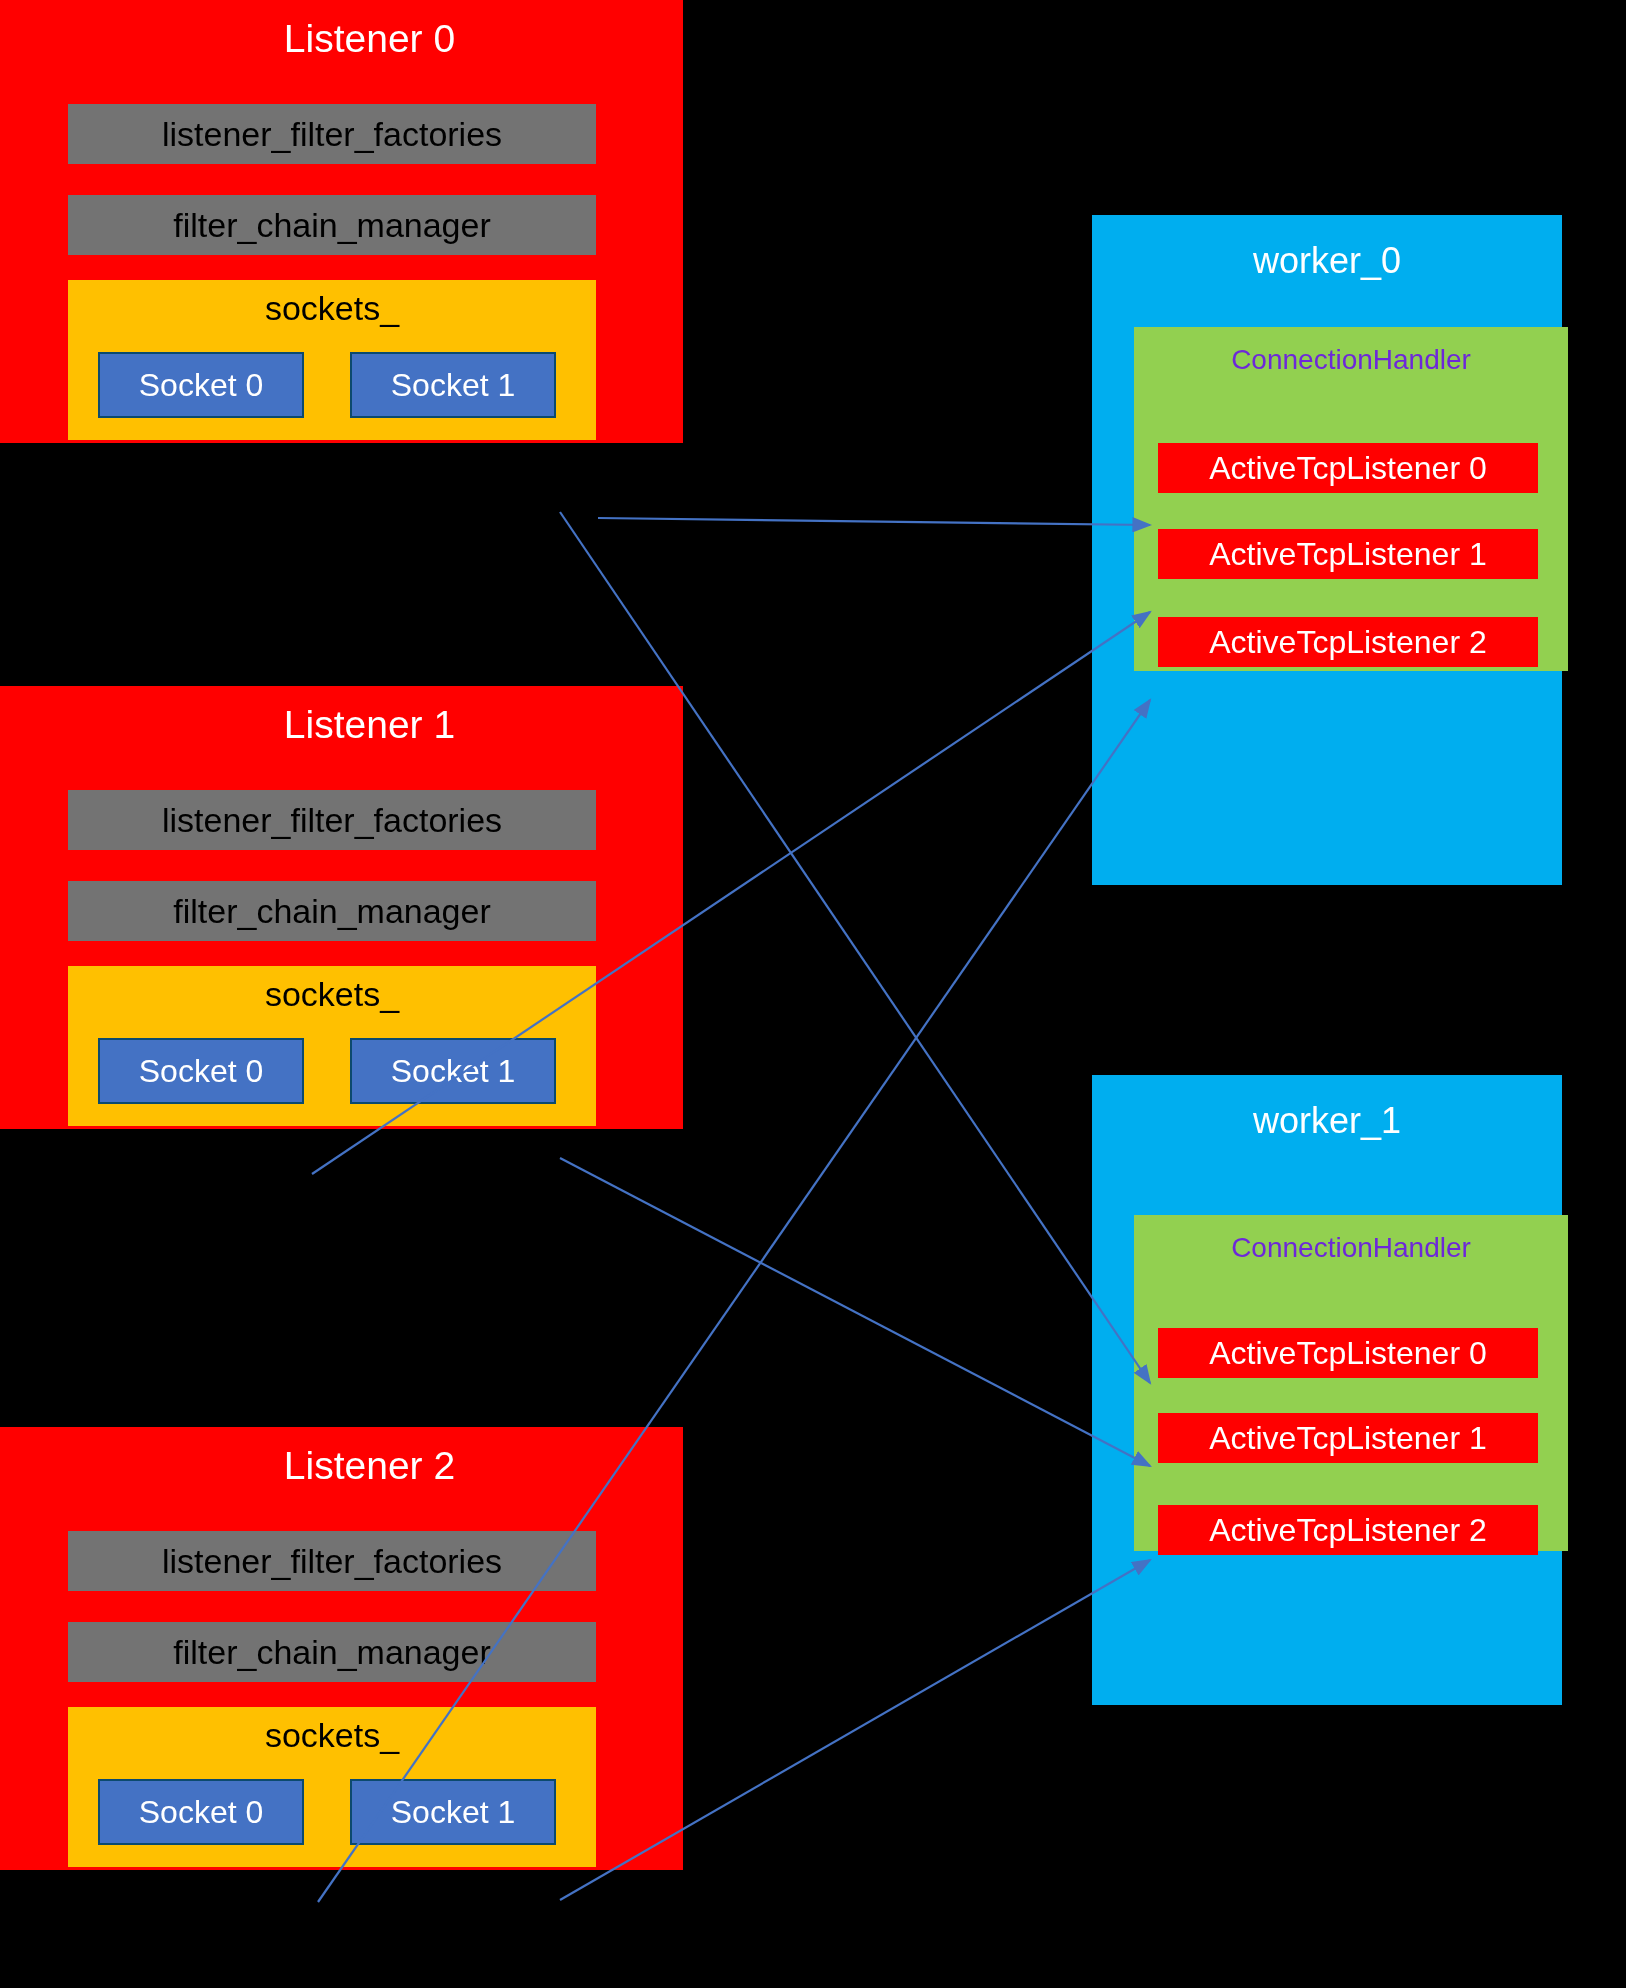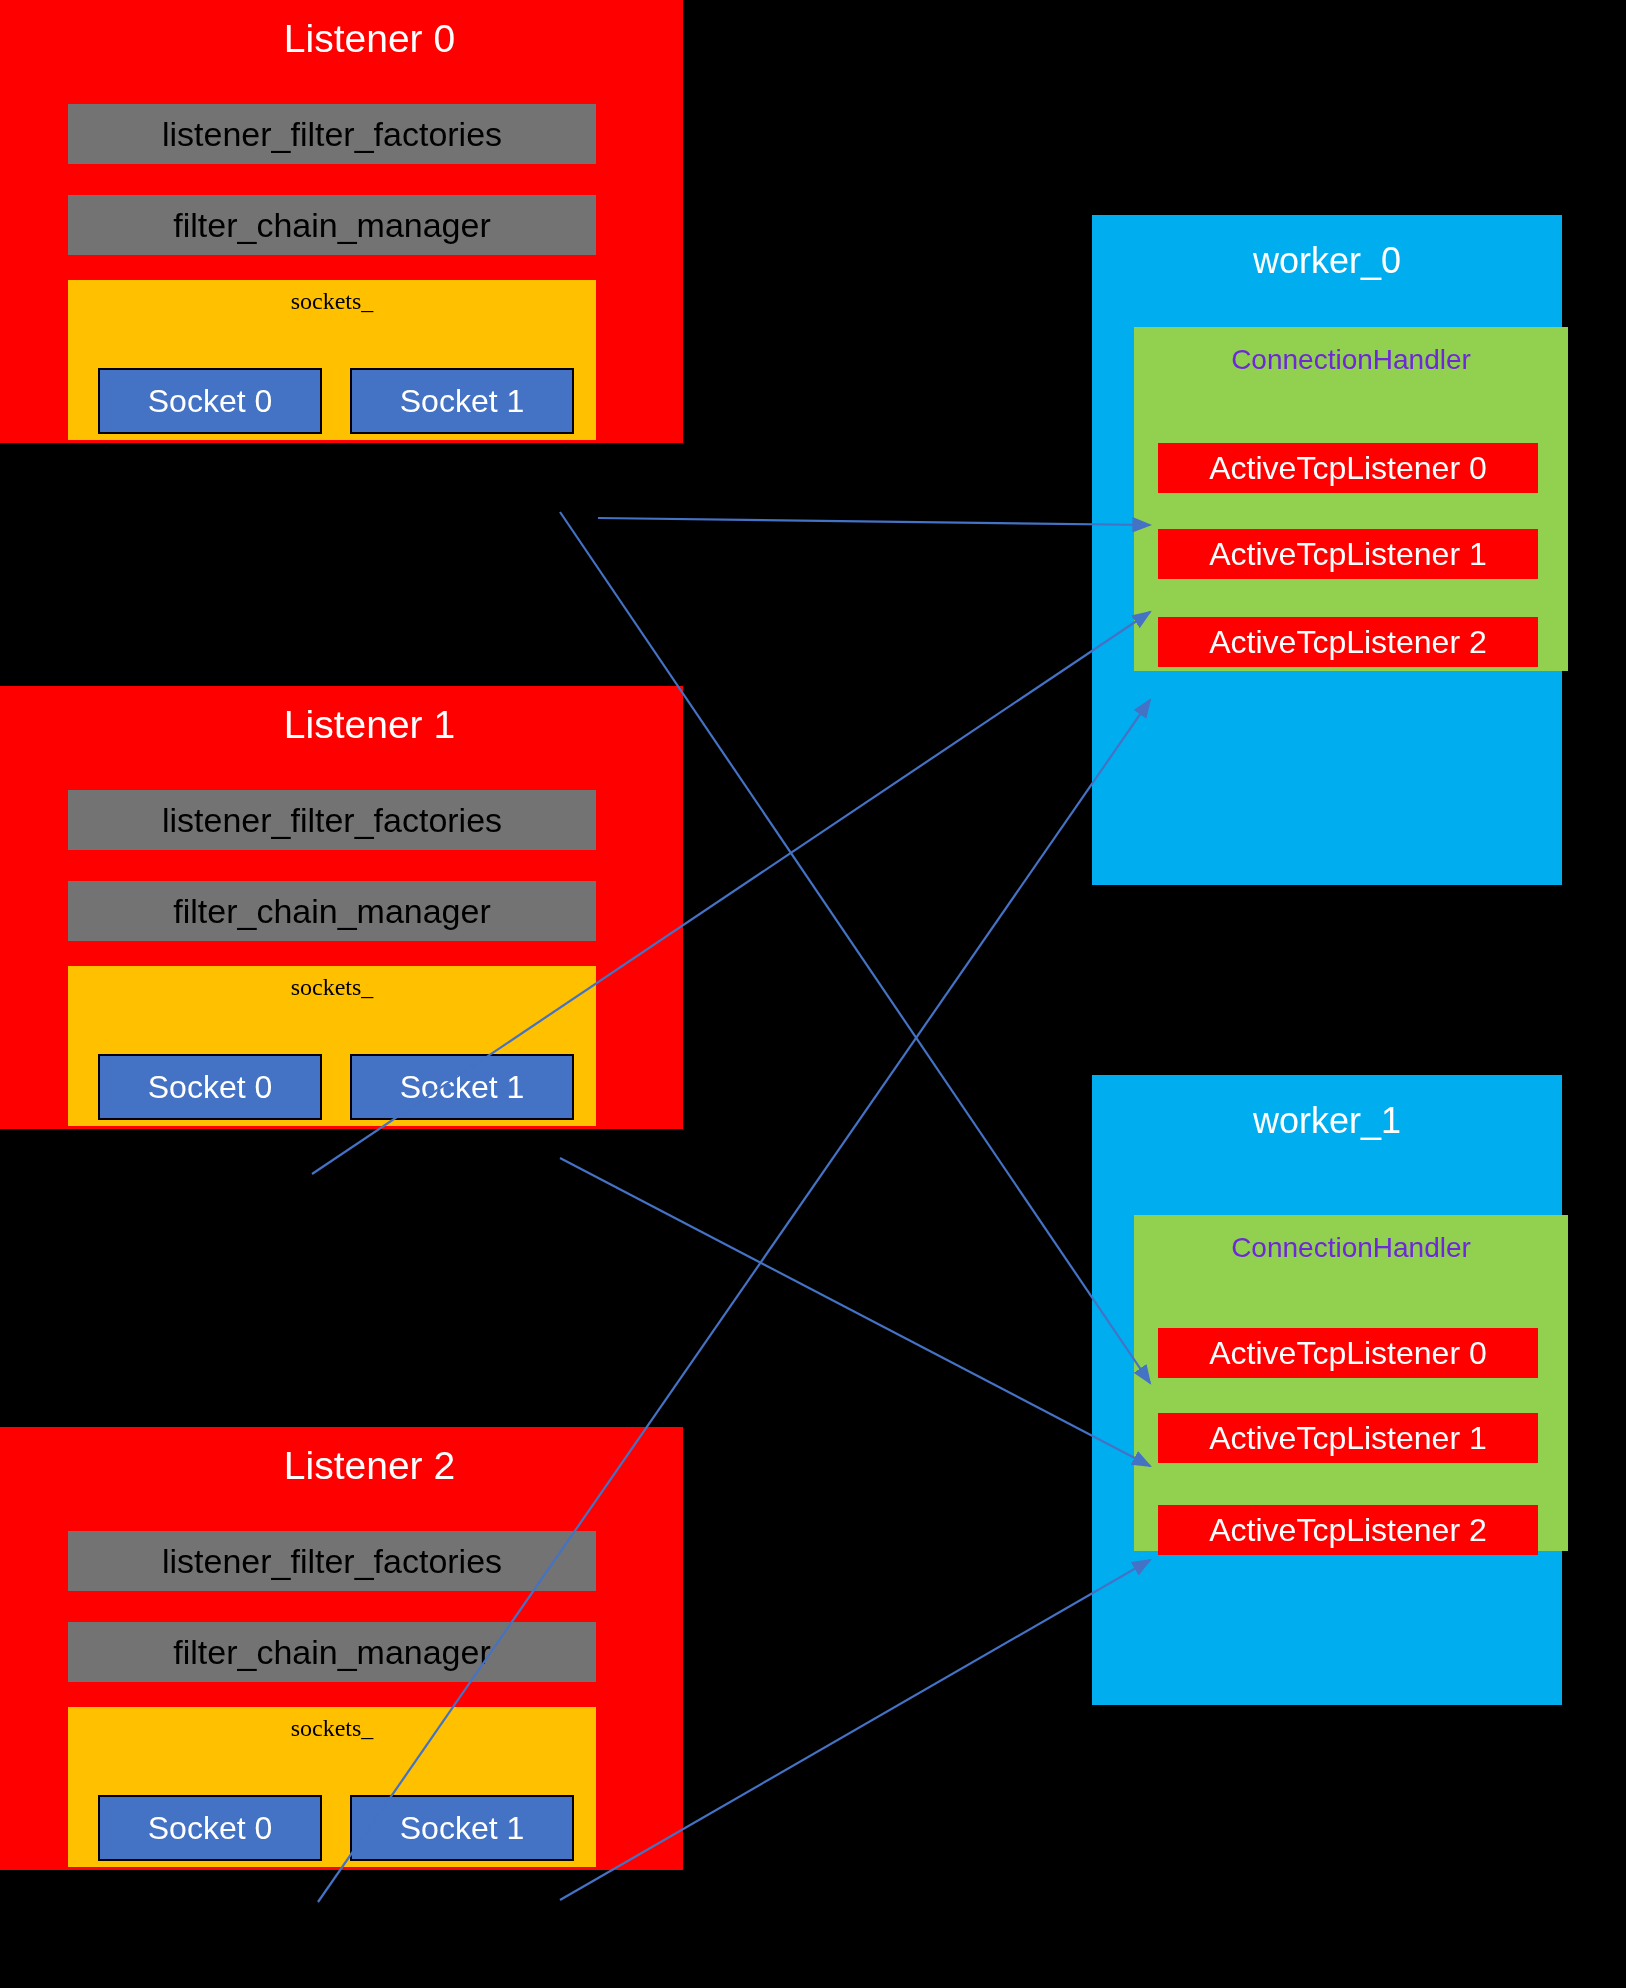--- a/index.html
+++ b/index.html
@@ -58,31 +58,30 @@
     width: 528px;
     height: 160px;
   }
   .sockets-title {
     position: absolute;
     top: 6px;
     left: 0;
     width: 100%;
     text-align: center;
     color: #000000;
-    font-size: 24px;
+    font-size: 34px;
     line-height: 1.3;
-    font-family: Liberation Serif, serif;
   }
   .socket {
     position: absolute;
-    top: 88px;
-    width: 224px;
+    top: 72px;
+    width: 206px;
     height: 66px;
     background: #4472C4;
-    border: 2px solid #000000;
+    border: 2px solid #0c4a6e;
     color: #FFFFFF;
     font-size: 32px;
     display: flex;
     align-items: center;
     justify-content: center;
     box-sizing: border-box;
   }
   .socket-a { left: 30px; }
   .socket-b { left: 282px; }
 

